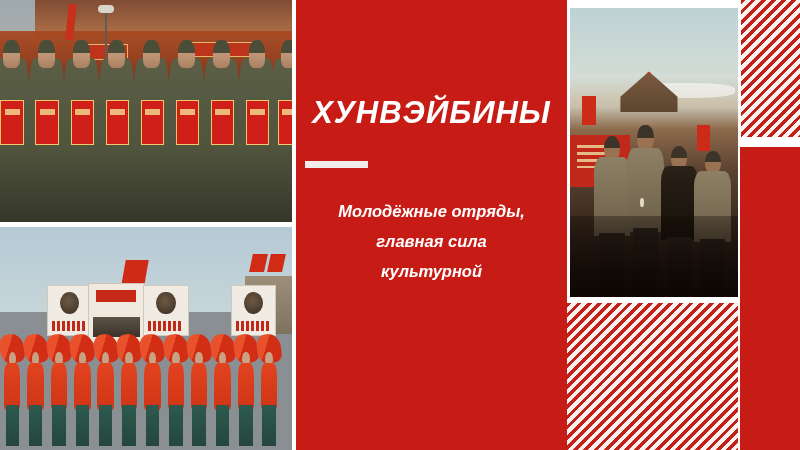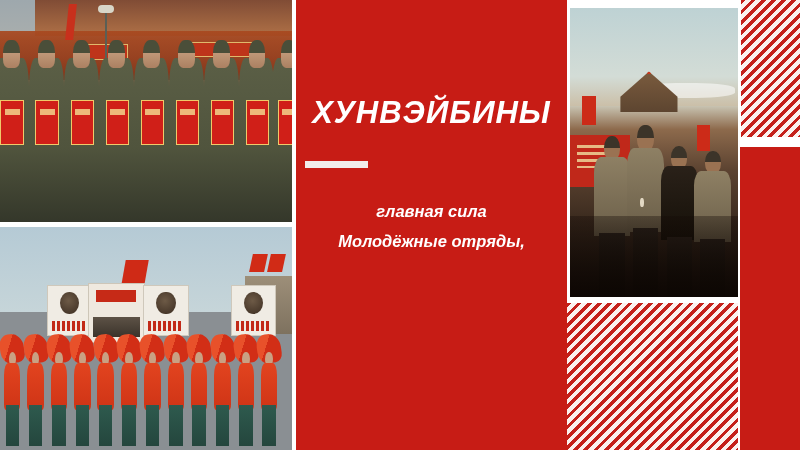--- a/index.html
+++ b/index.html
@@ -390,22 +390,23 @@
         <div class="head"></div>
         <div class="torso"></div>
         <div class="legs"></div>
       </div>
   </div>
 
   <div class="center-panel">
     <div class="title">ХУНВЭЙБИНЫ</div>
     <div class="divider"></div>
     <div class="subtitle">
+      <div>Молодёжные отряды,</div>
       <div>главная сила</div>
-      <div>Молодёжные отряды,</div>
+      <div>культурной</div>
     </div>
   </div>
 
   <div class="photo ph-field" title="Люди в поле на закате поднимают красные книжечки возле красного транспаранта">
     <div class="fld-sky"></div>
     <div class="fld-cloud"></div>
     <div class="fld-hut"></div>
     <div class="fld-banner"></div>
 
     <div class="fld-person" style="left:14%;">

